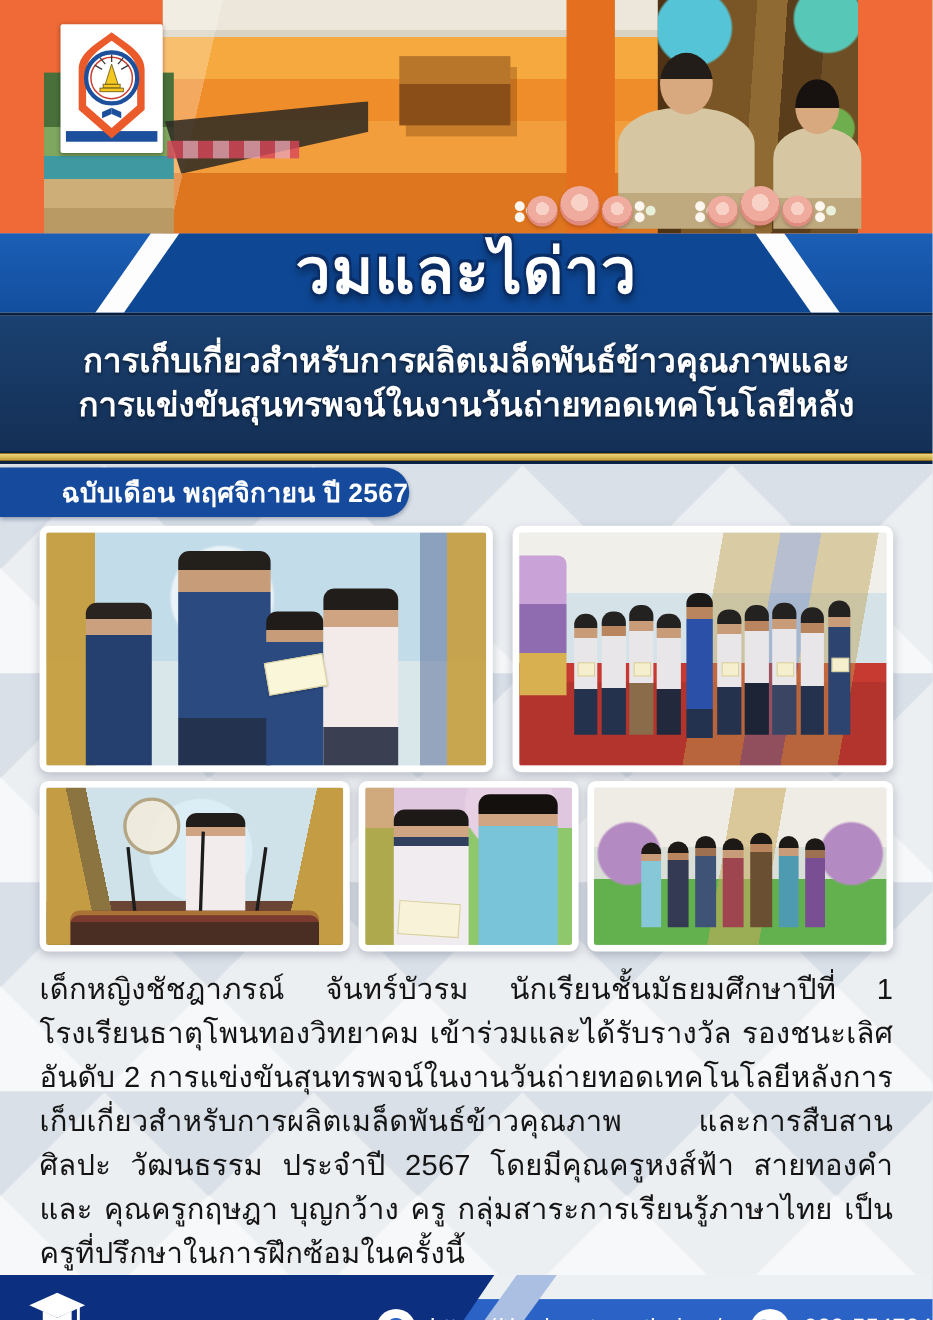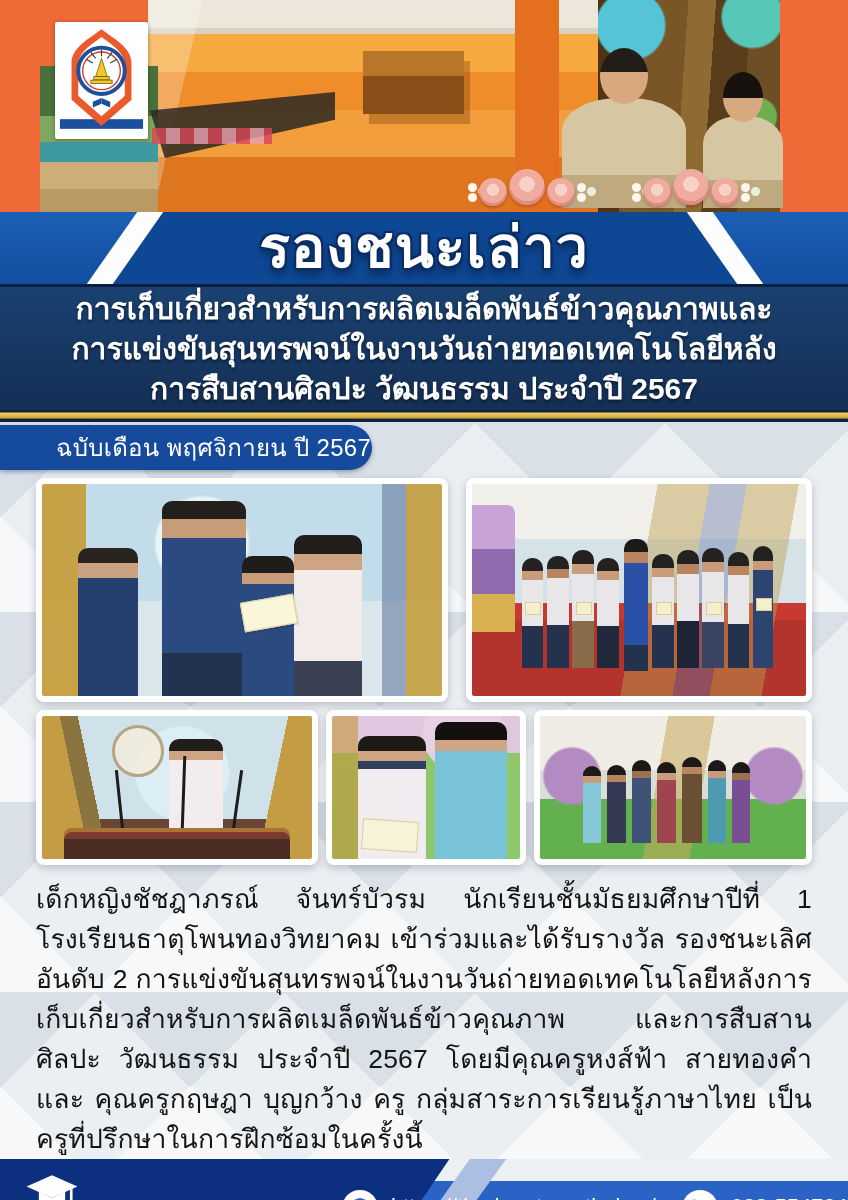--- a/index.html
+++ b/index.html
@@ -83,21 +83,21 @@
   .content { position:relative; flex:1 1 auto; background-color:#eceff2;
      background-image:
        linear-gradient(45deg, rgba(255,255,255,.55) 25%, transparent 25.5%),
        linear-gradient(-45deg, rgba(255,255,255,.55) 25%, transparent 25.5%),
        linear-gradient(45deg, transparent 74.5%, rgba(199,209,221,.5) 75%),
        linear-gradient(-45deg, transparent 74.5%, rgba(199,209,221,.5) 75%);
      background-size:190px 190px; }
   .issue-pill { margin-top:3px; width:372px; height:45px; background:#164a9c;
      border-radius:0 23px 23px 0; display:flex; align-items:center; padding-left:56px;
      box-shadow:0 2px 4px rgba(10,30,70,.35); }
-  .issue-pill span { color:#fff; font-size:24px; font-weight:400; letter-spacing:.3px; }
+  .issue-pill span { color:#fff; font-size:24px; font-weight:700; letter-spacing:.3px; }
 
   .inner { padding:0 36px; }
   .grid-row { display:flex; gap:18px; }
   .grid-row.r1 { margin-top:8px; }
   .grid-row.r2 { margin-top:8px; gap:8px; }
   .photo { position:relative; border:6px solid #fff; border-radius:8px; overflow:hidden;
      box-shadow:0 3px 9px rgba(50,60,85,.28); background:#dfe7ec; }
   .p1 { width:412px; height:224px; }
   .p2 { width:346px; height:224px; }
   .p3 { width:282px; height:155px; }
@@ -225,27 +225,26 @@
         <div class="rose small"></div>
         <div class="blossom"></div>
       </div>
     </div>
   </header>
 
   <section class="banner">
     <div class="trap"></div>
     <div class="stripe l"></div>
     <div class="stripe r"></div>
-    <h1>รองชนะเล่าว</h1>
+    <h1>วมและได่าว</h1>
   </section>
 
   <section class="headline">
     <span>การเก็บเกี่ยวสำหรับการผลิตเมล็ดพันธ์ข้าวคุณภาพและ</span>
     <span>การแข่งขันสุนทรพจน์ในงานวันถ่ายทอดเทคโนโลยีหลัง</span>
-    <span>การสืบสานศิลปะ วัฒนธรรม ประจำปี 2567</span>
   </section>
   <div class="gold-divider"></div>
 
   <main class="content">
 
     <div class="issue-pill">
       <span>ฉบับเดือน พฤศจิกายน ปี 2567</span>
     </div>
 
     <div class="inner">

